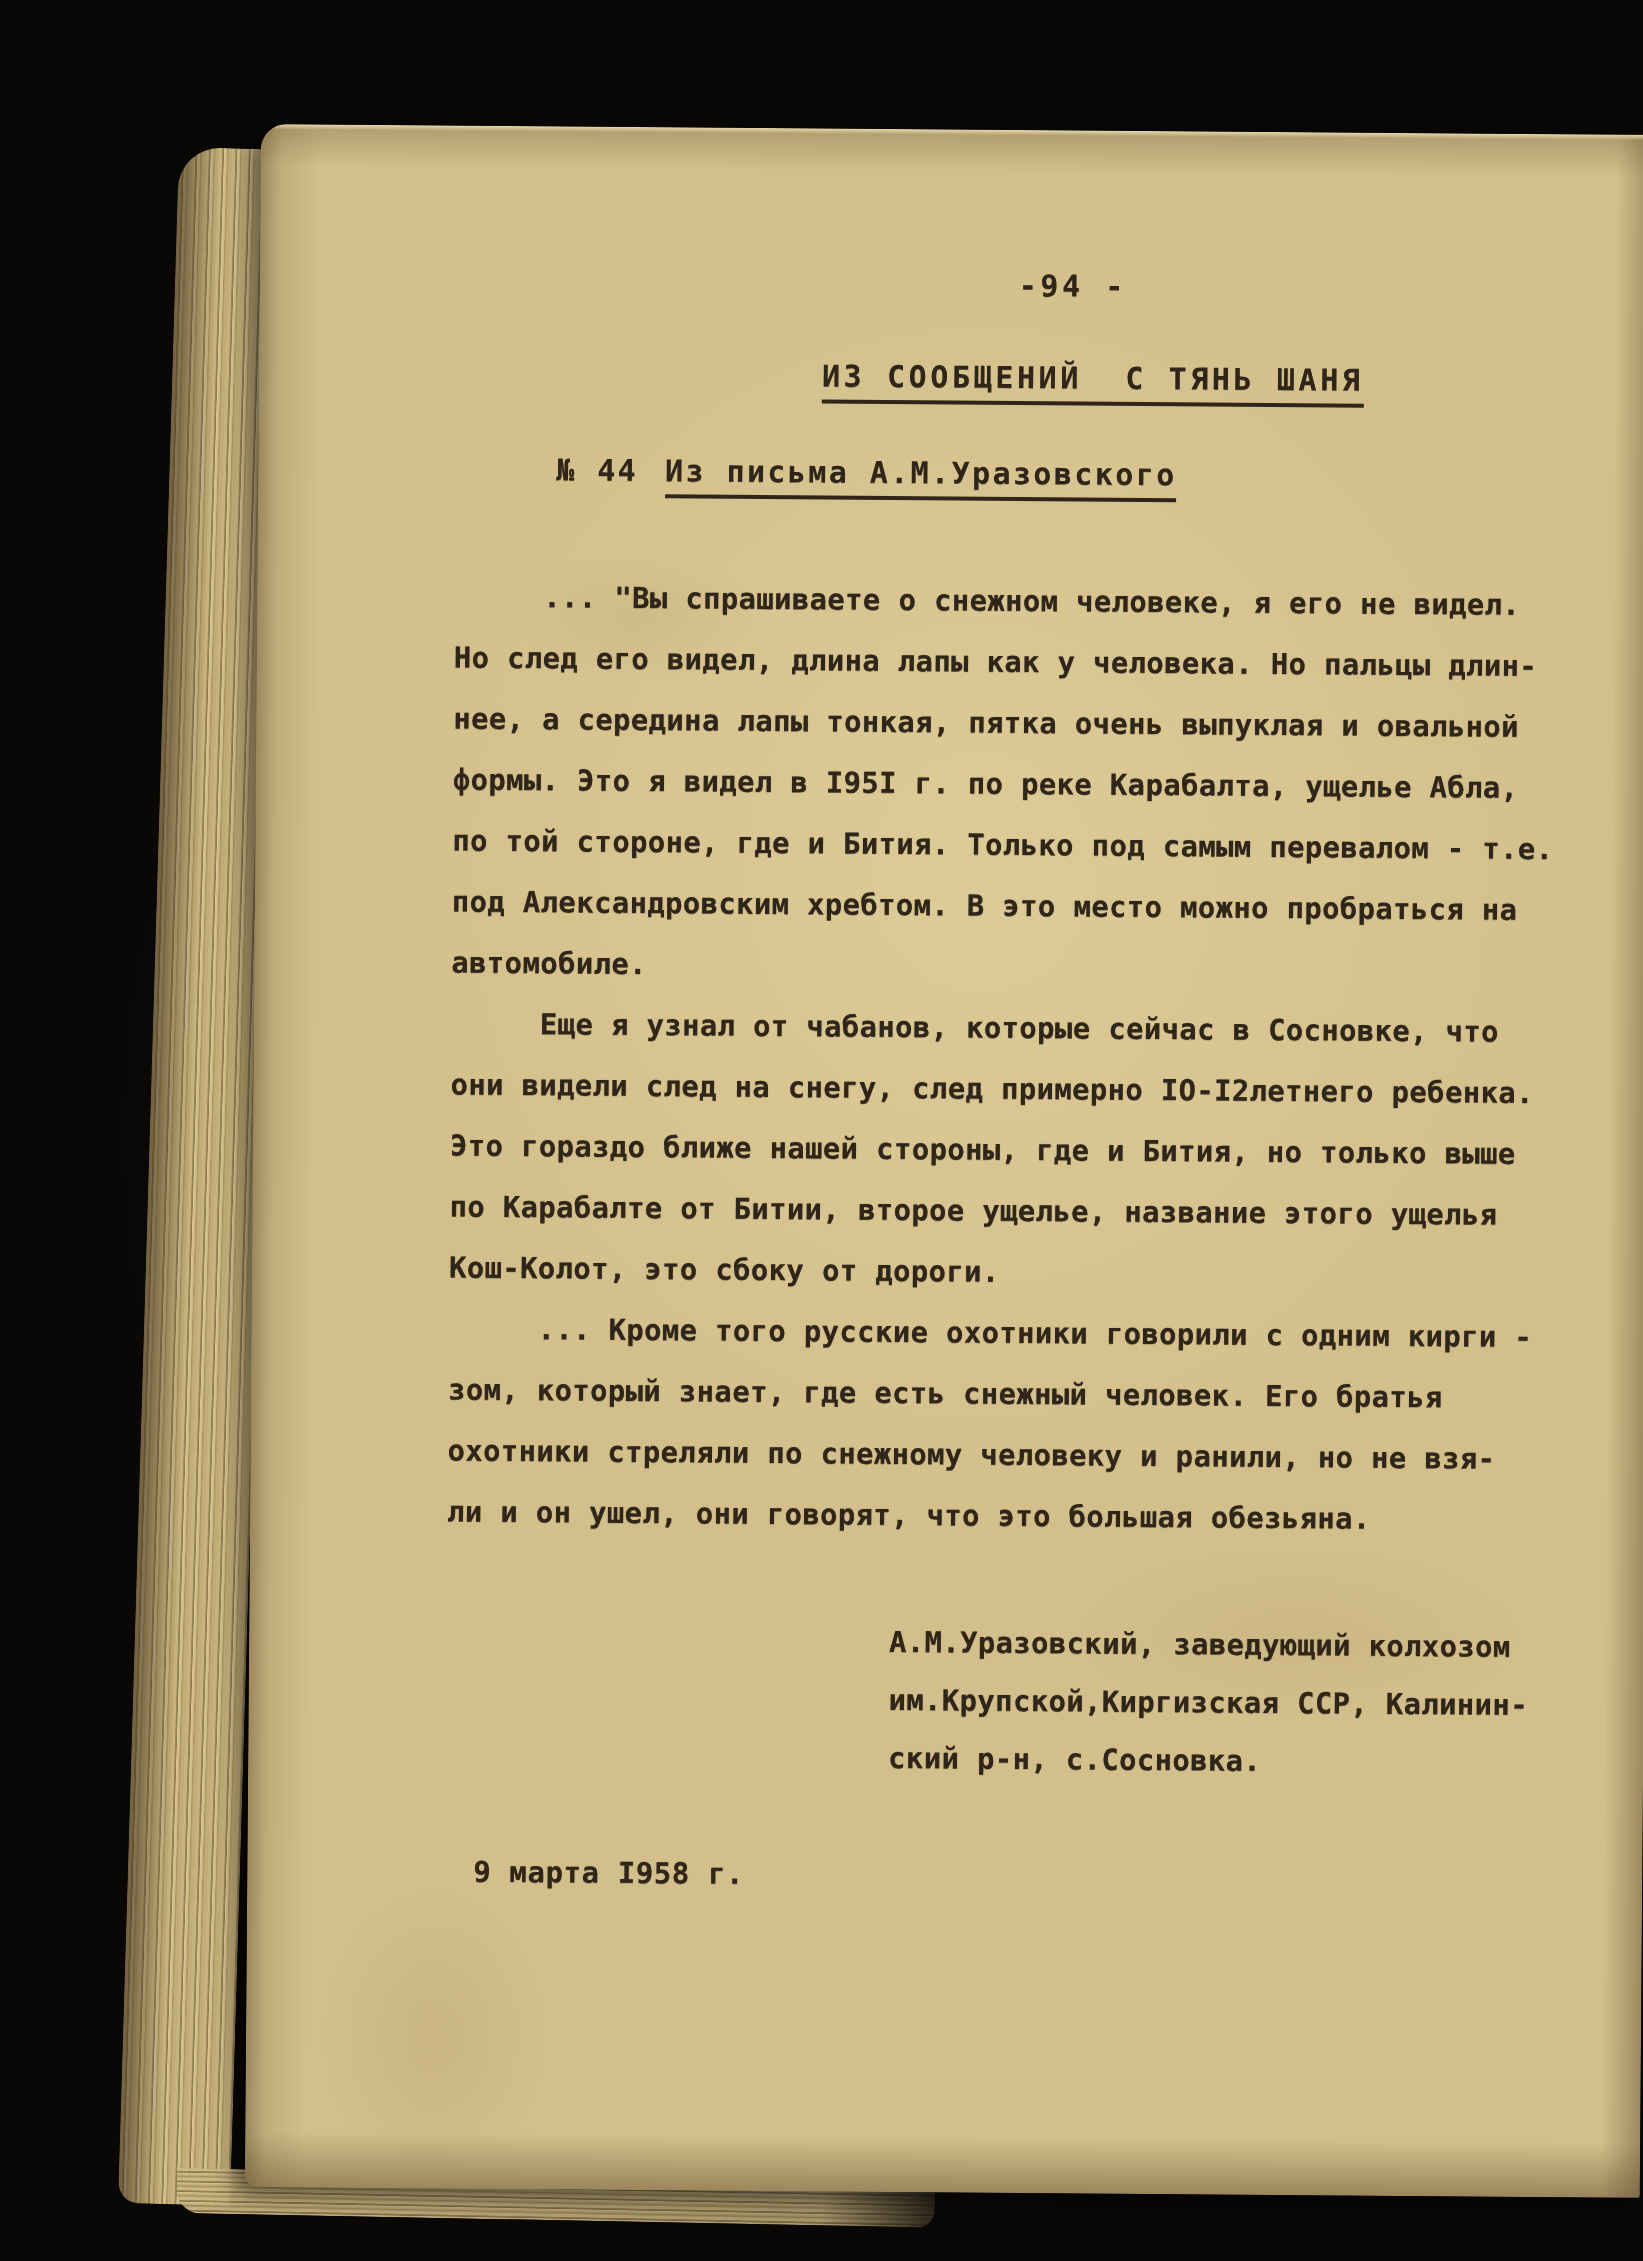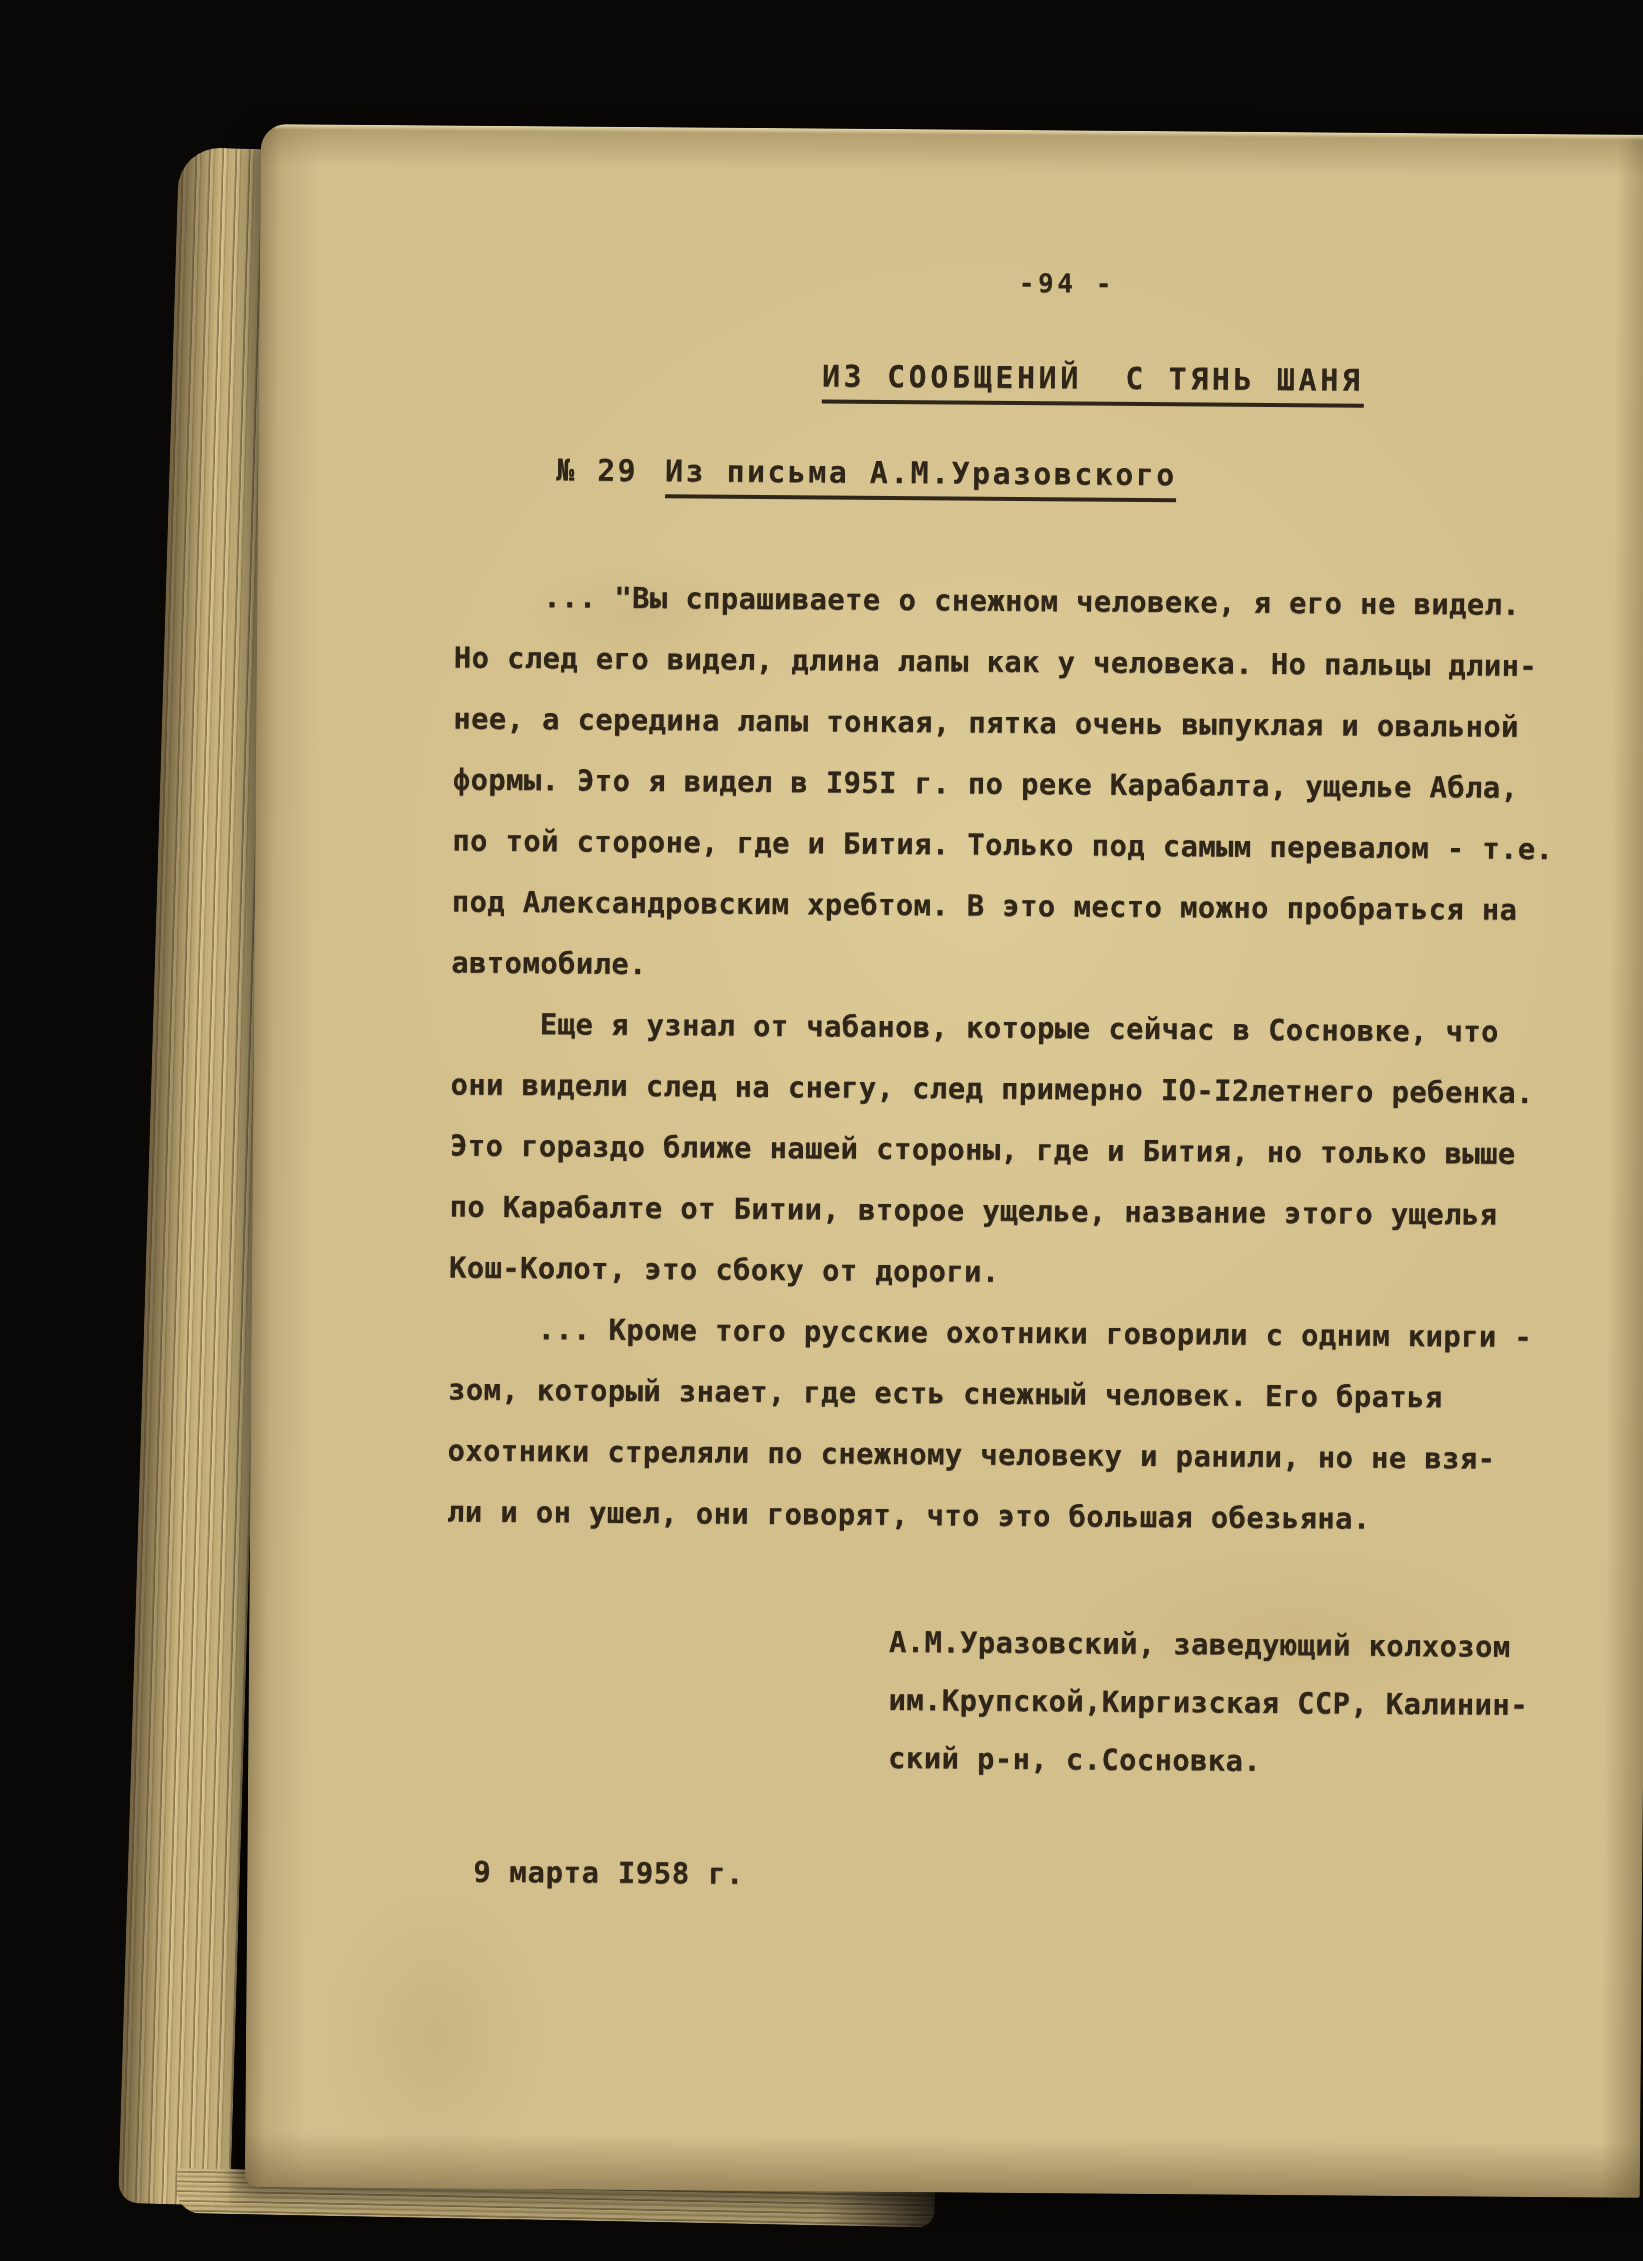--- a/index.html
+++ b/index.html
@@ -57,21 +57,21 @@
   .stain{position:absolute;border-radius:50%;pointer-events:none;}
   .stain.s1{left:255px;top:424px;width:255px;height:133px;
     background:radial-gradient(ellipse at center, rgba(148,118,66,.10), rgba(148,118,66,0) 70%);}
   .stain.s2{left:819px;top:1413px;width:461px;height:182px;
     background:radial-gradient(ellipse at center, rgba(140,112,62,.09), rgba(140,112,62,0) 70%);}
   .stain.s3{left:73px;top:1759px;width:230px;height:303px;
     background:radial-gradient(ellipse at center, rgba(120,95,52,.10), rgba(120,95,52,0) 70%);}
 
   .pagenum{
     position:absolute;left:759px;top:138px;
-    font-size:26px;letter-spacing:3.6px;
+    font-size:30px;letter-spacing:3.6px;
     text-shadow:0 0.6px 0 rgba(40,30,18,.4);
   }
   .title{
     position:absolute;left:563px;top:230px;
     font-size:30px;letter-spacing:3.6px;
     text-shadow:0 0.6px 0.6px rgba(40,30,18,.45);
   }
   .subtitle{
     position:absolute;left:298px;top:326px;
     font-size:30px;letter-spacing:2.4px;
@@ -109,21 +109,21 @@
   <div class="paper">
 
     <div class="stain s1"></div>
     <div class="stain s2"></div>
     <div class="stain s3"></div>
 
     <div class="pagenum txt">-94 -</div>
 
     <div class="title txt"><span class="ul">ИЗ СООБЩЕНИЙ  С ТЯНЬ ШАНЯ</span></div>
 
-    <div class="subtitle txt"><span class="num">№ 29</span><span class="ul">Из письма А.М.Уразовского</span></div>
+    <div class="subtitle txt"><span class="num">№ 44</span><span class="ul">Из письма А.М.Уразовского</span></div>
 
     <div class="body">
       <div class="line indent">... "Вы спрашиваете о снежном человеке, я его не видел.</div>
       <div class="line">Но след его видел, длина лапы как у человека. Но пальцы длин-</div>
       <div class="line">нее, а середина лапы тонкая, пятка очень выпуклая и овальной</div>
       <div class="line">формы. Это я видел в I95I г. по реке Карабалта, ущелье Абла,</div>
       <div class="line">по той стороне, где и Бития. Только под самым перевалом - т.е.</div>
       <div class="line">под Александровским хребтом. В это место можно пробраться на</div>
       <div class="line">автомобиле.</div>
       <div class="line indent">Еще я узнал от чабанов, которые сейчас в Сосновке, что</div>

